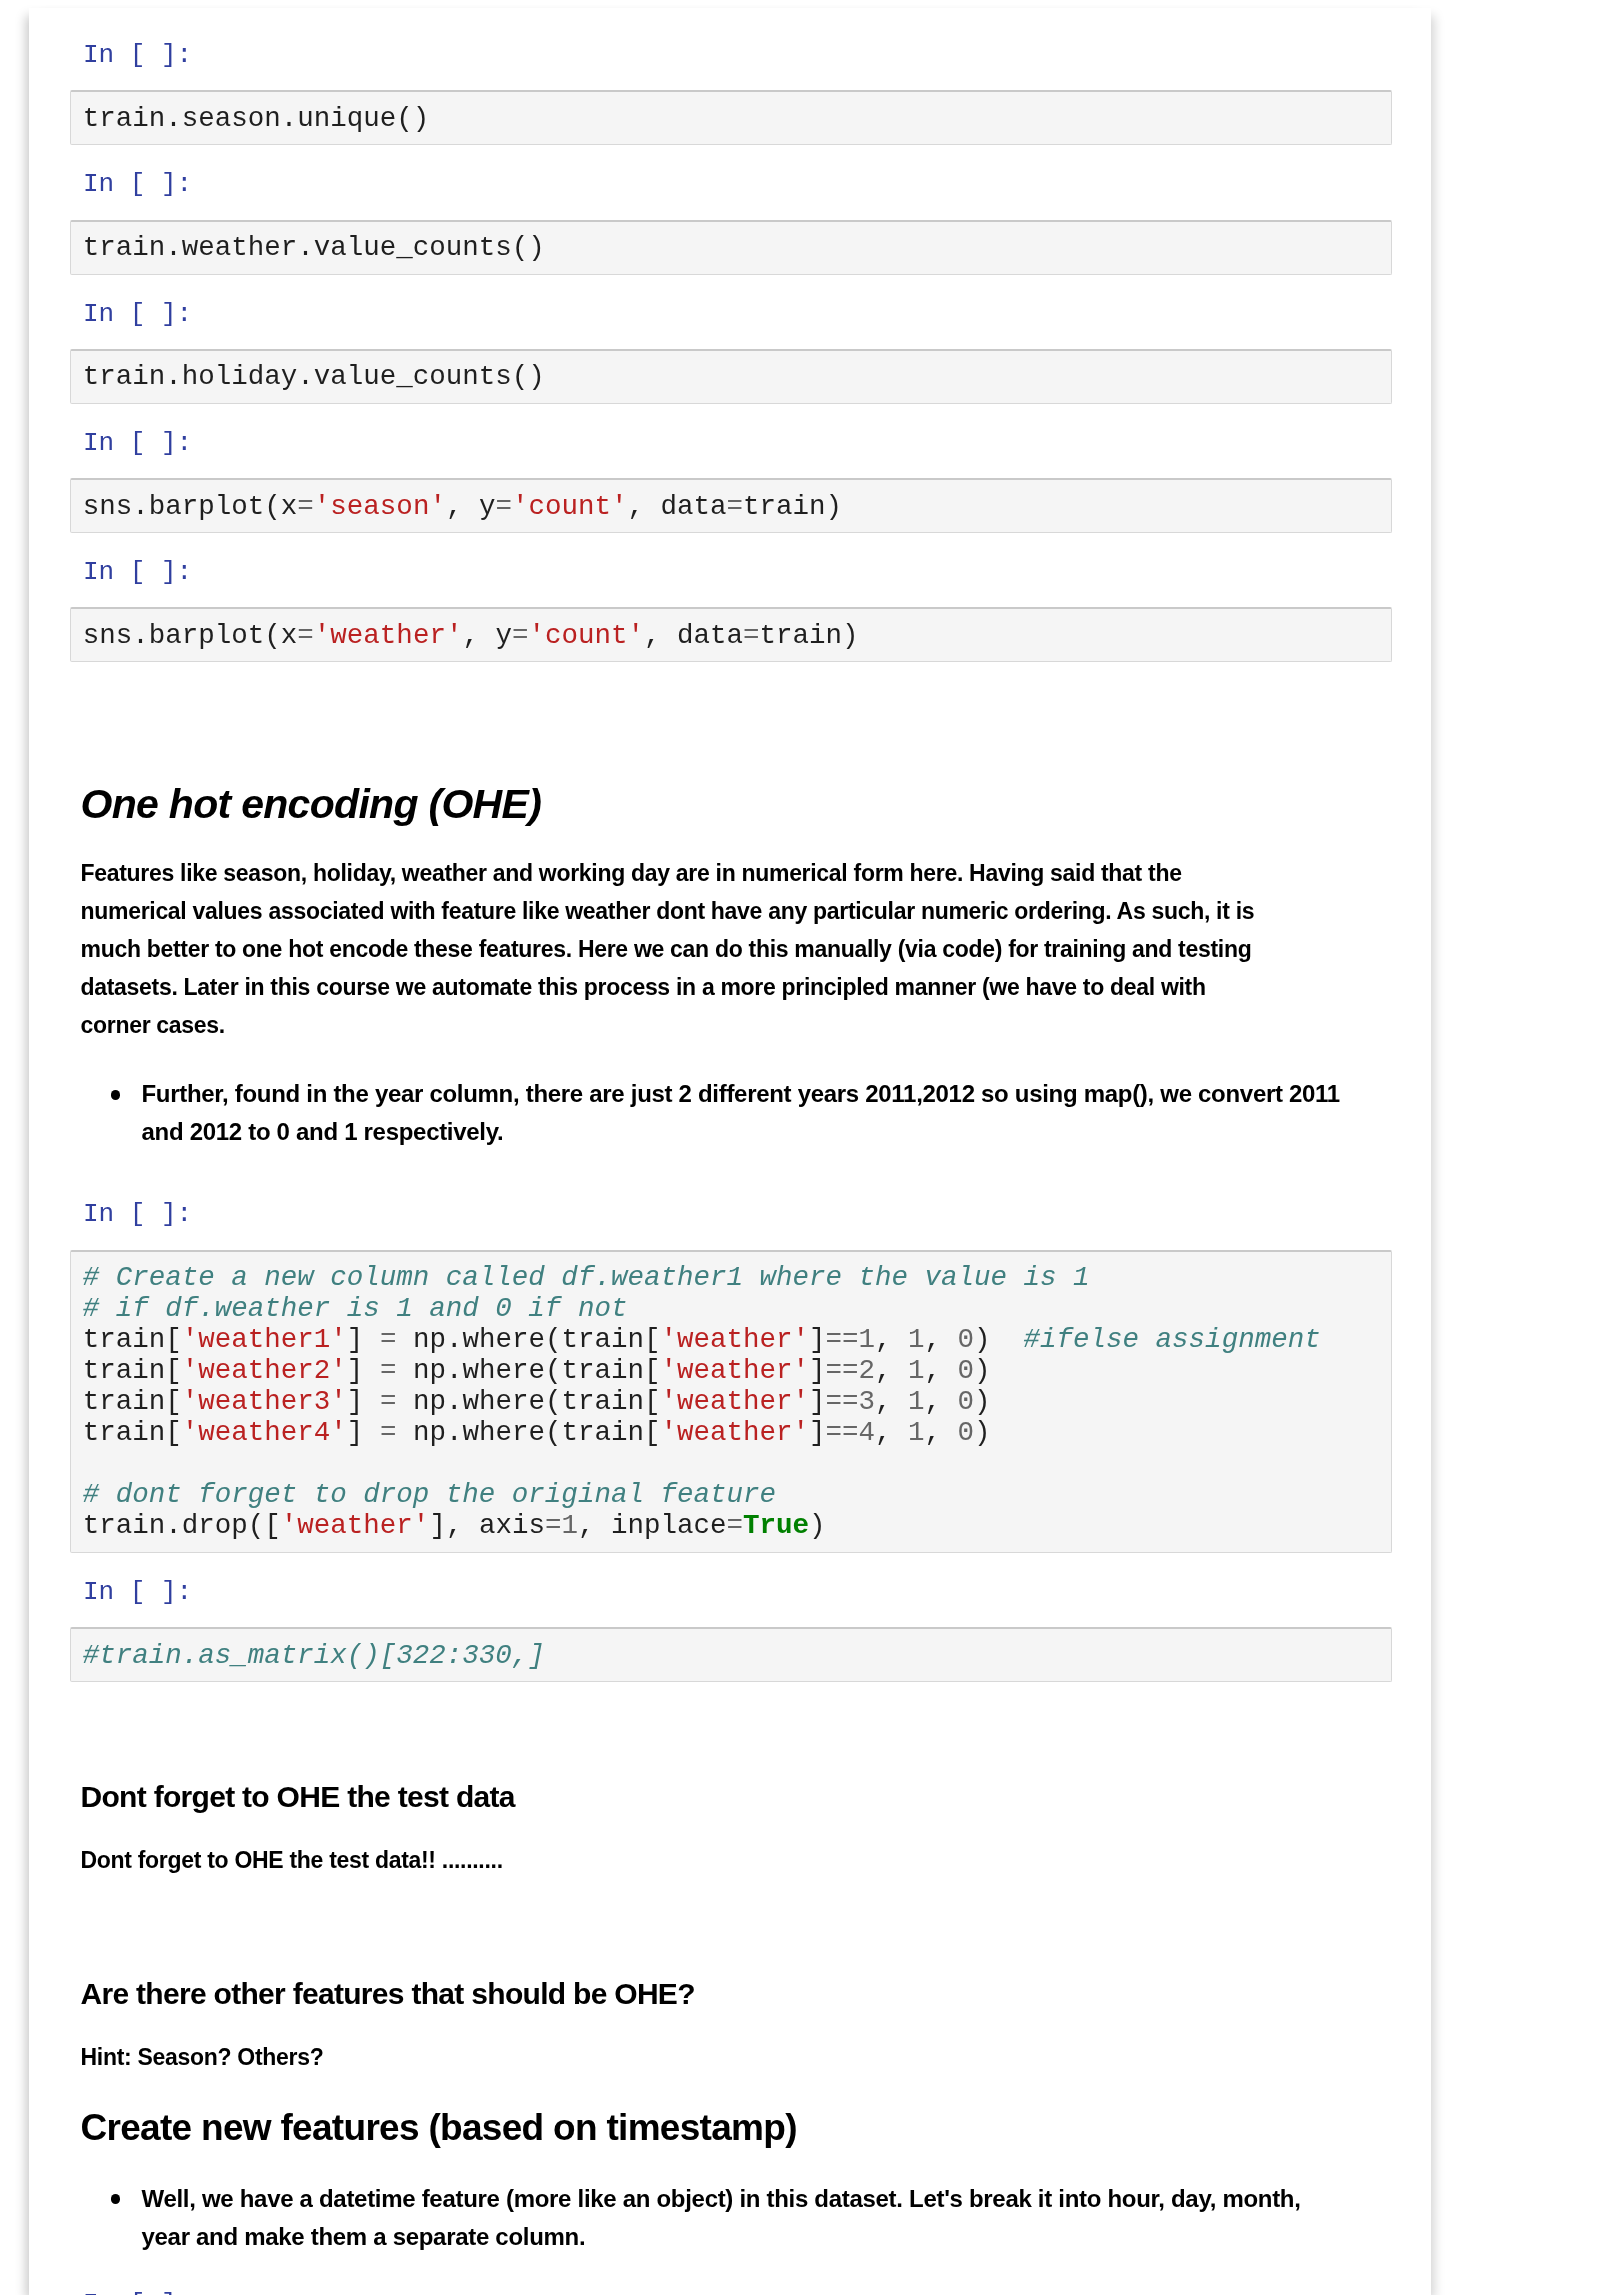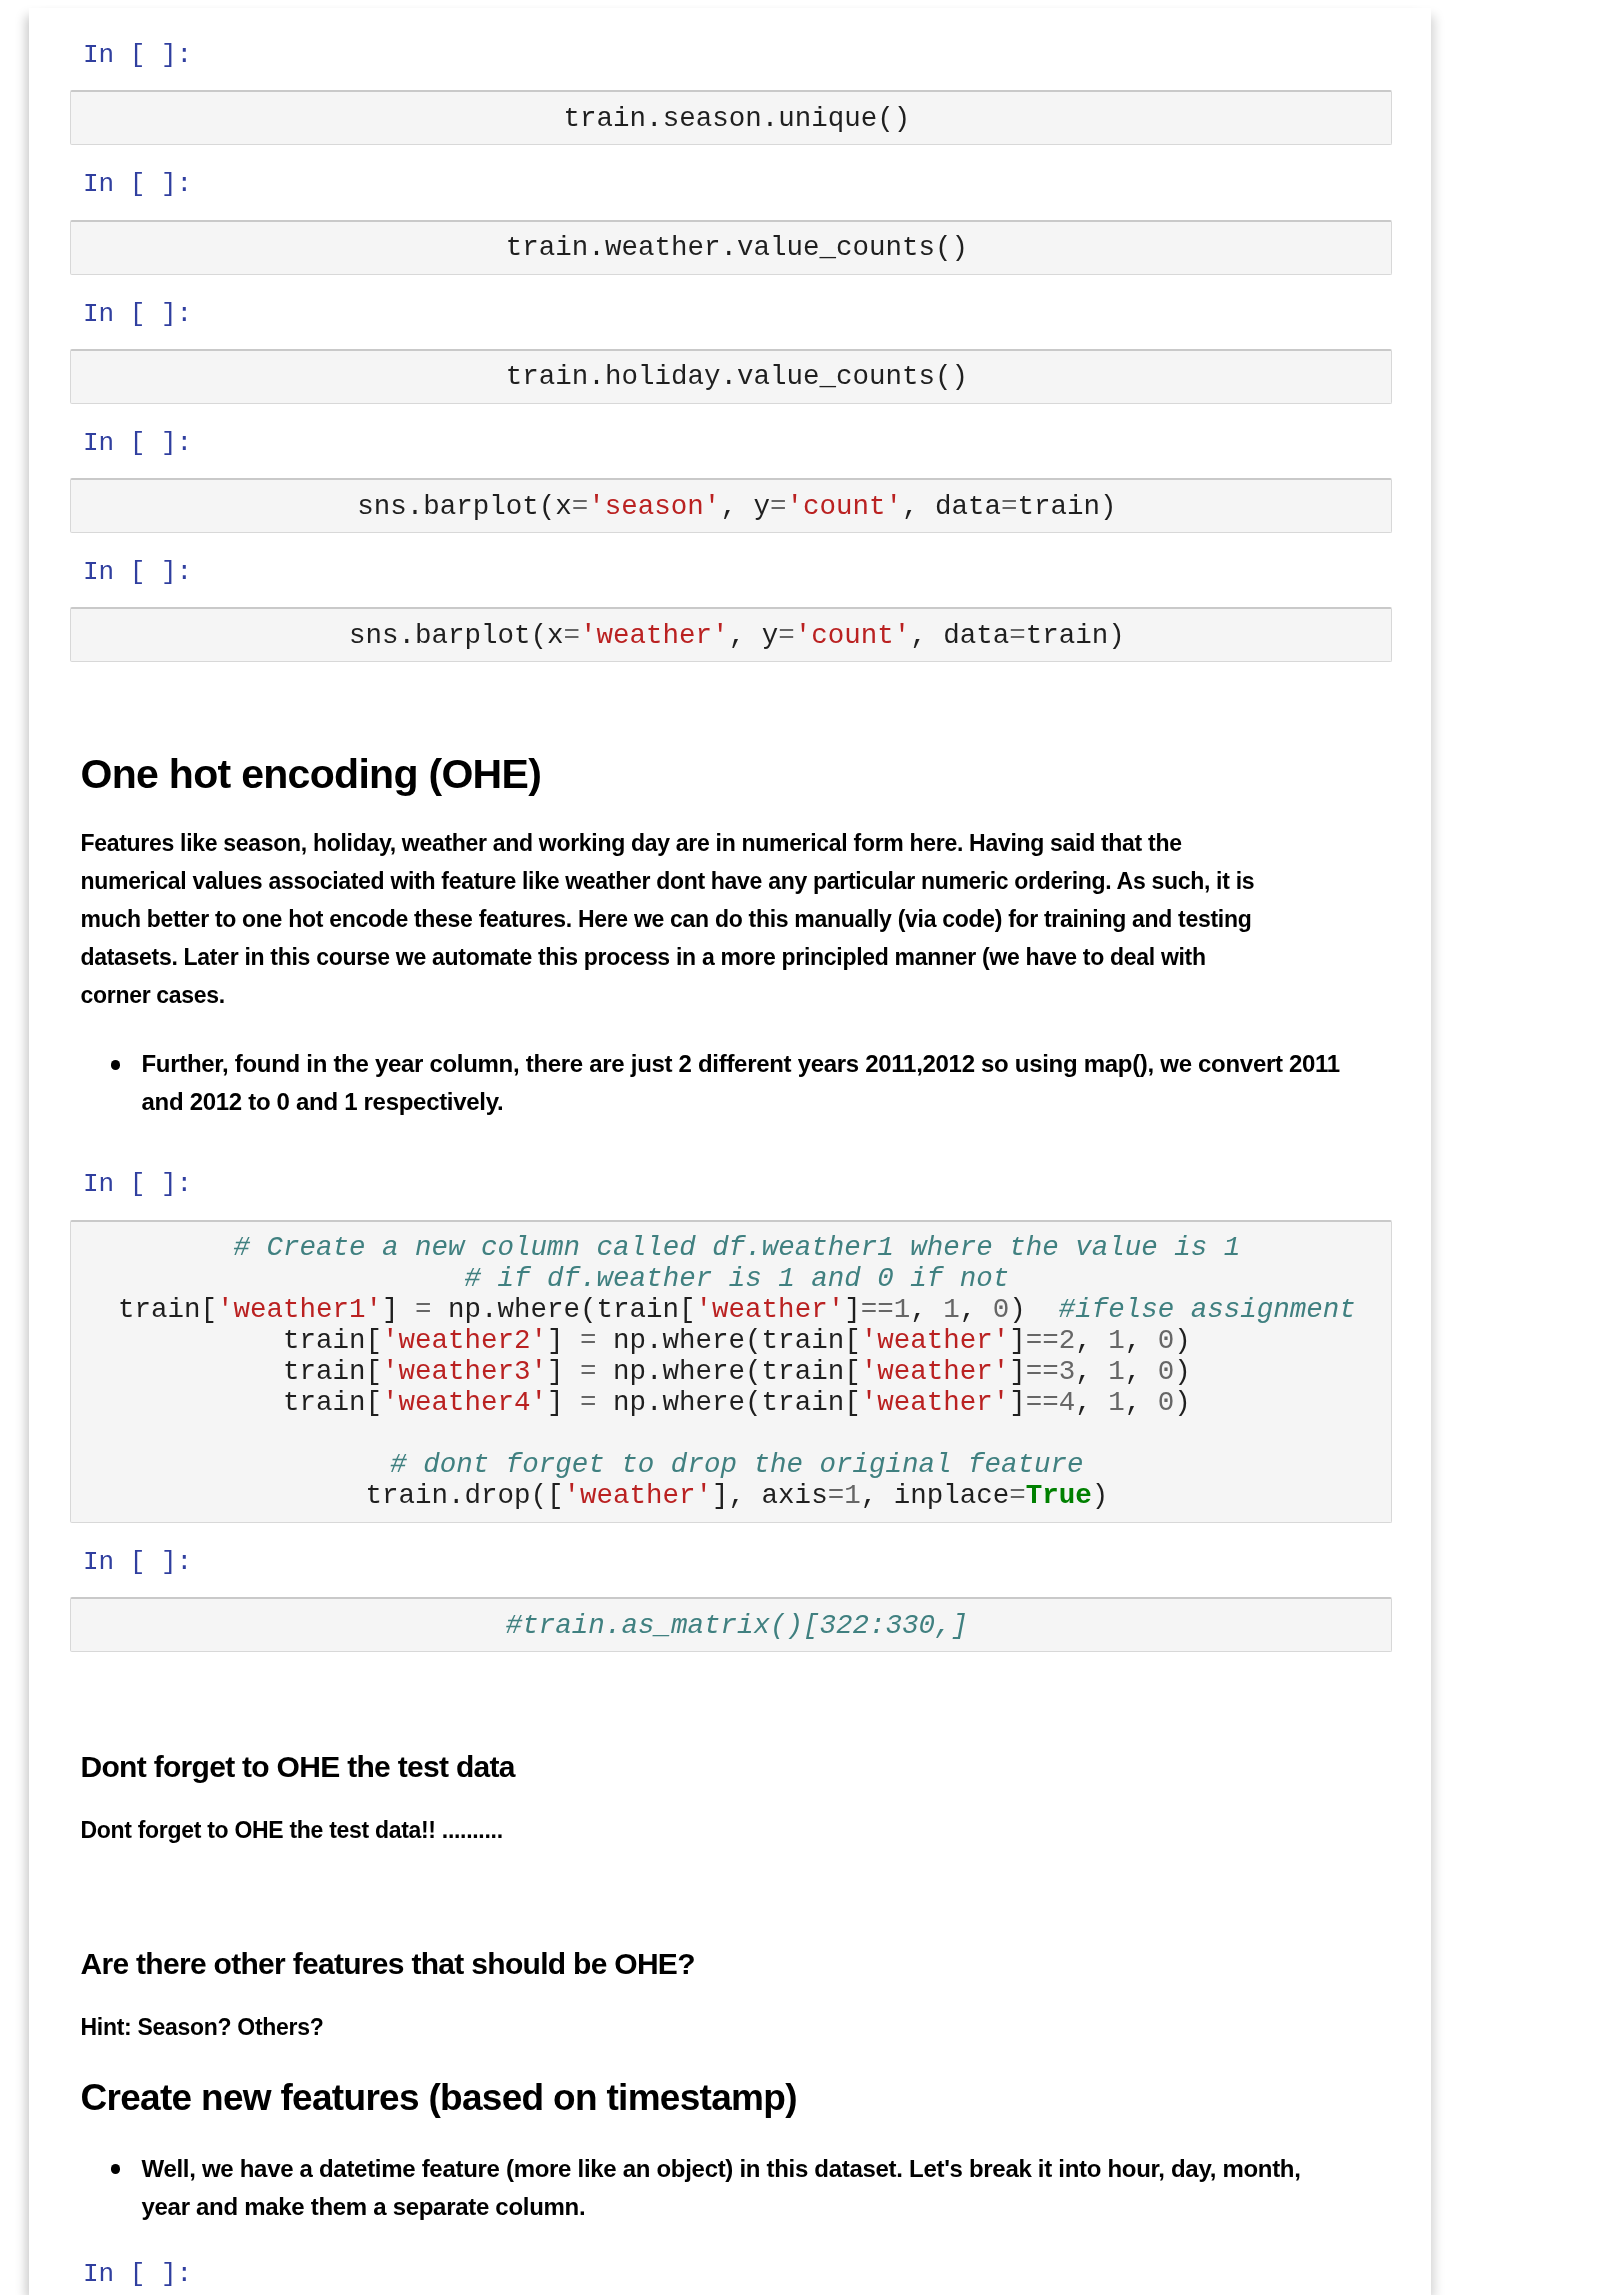--- a/index.html
+++ b/index.html
@@ -26,32 +26,31 @@
   .nb > .cell.gap-md .prompt{margin-top:31px;}
   .input-box{
     background:#f5f5f5;
     border:0.7px solid #d8d8d8;
     border-top:2px solid #c9c9c9;
     border-radius:2px;
     padding:10.5px 0 10.5px 11.8px;
     font-family:"Liberation Mono",monospace;
     font-size:27.5px;line-height:31px;color:#1f1f1f;
     white-space:pre;
-    text-align:center;
   }
   .cl{min-height:31px;}
   .tok-s{color:var(--c-string,#BA2121);}
   .tok-c{color:var(--c-comment,#408080);font-style:italic;}
   .tok-n{color:var(--c-number,#666666);}
   .tok-o{color:var(--c-operator,#666666);}
   .tok-k{color:var(--c-keyword,#008000);font-weight:bold;margin-top:15px;}
   .cell.markdown h1,.cell.markdown h2,.cell.markdown h3{
     color:#000;font-weight:bold;margin:0 0 0 10.5px;letter-spacing:-0.7px;
   }
-  .cell.markdown h1{font-size:41px;line-height:47px;margin-top:89px;}
+  .cell.markdown h1{font-size:41px;line-height:47px;margin-top:119px;font-style:italic;}
   .cell.markdown h2{font-size:37px;line-height:43px;margin-top:30px;}
   .cell.markdown h3{font-size:30px;line-height:37px;margin-top:96px;}
   .cell.markdown p{
     font-size:23px;line-height:38px;font-weight:bold;color:#000;
     margin:26px 0 0 10.5px;white-space:pre-line;letter-spacing:-0.3px;
   }
   .cell.markdown ul{
     list-style:none;margin:31px 0 0 10.5px;padding:0;
   }
   .cell.markdown li{

